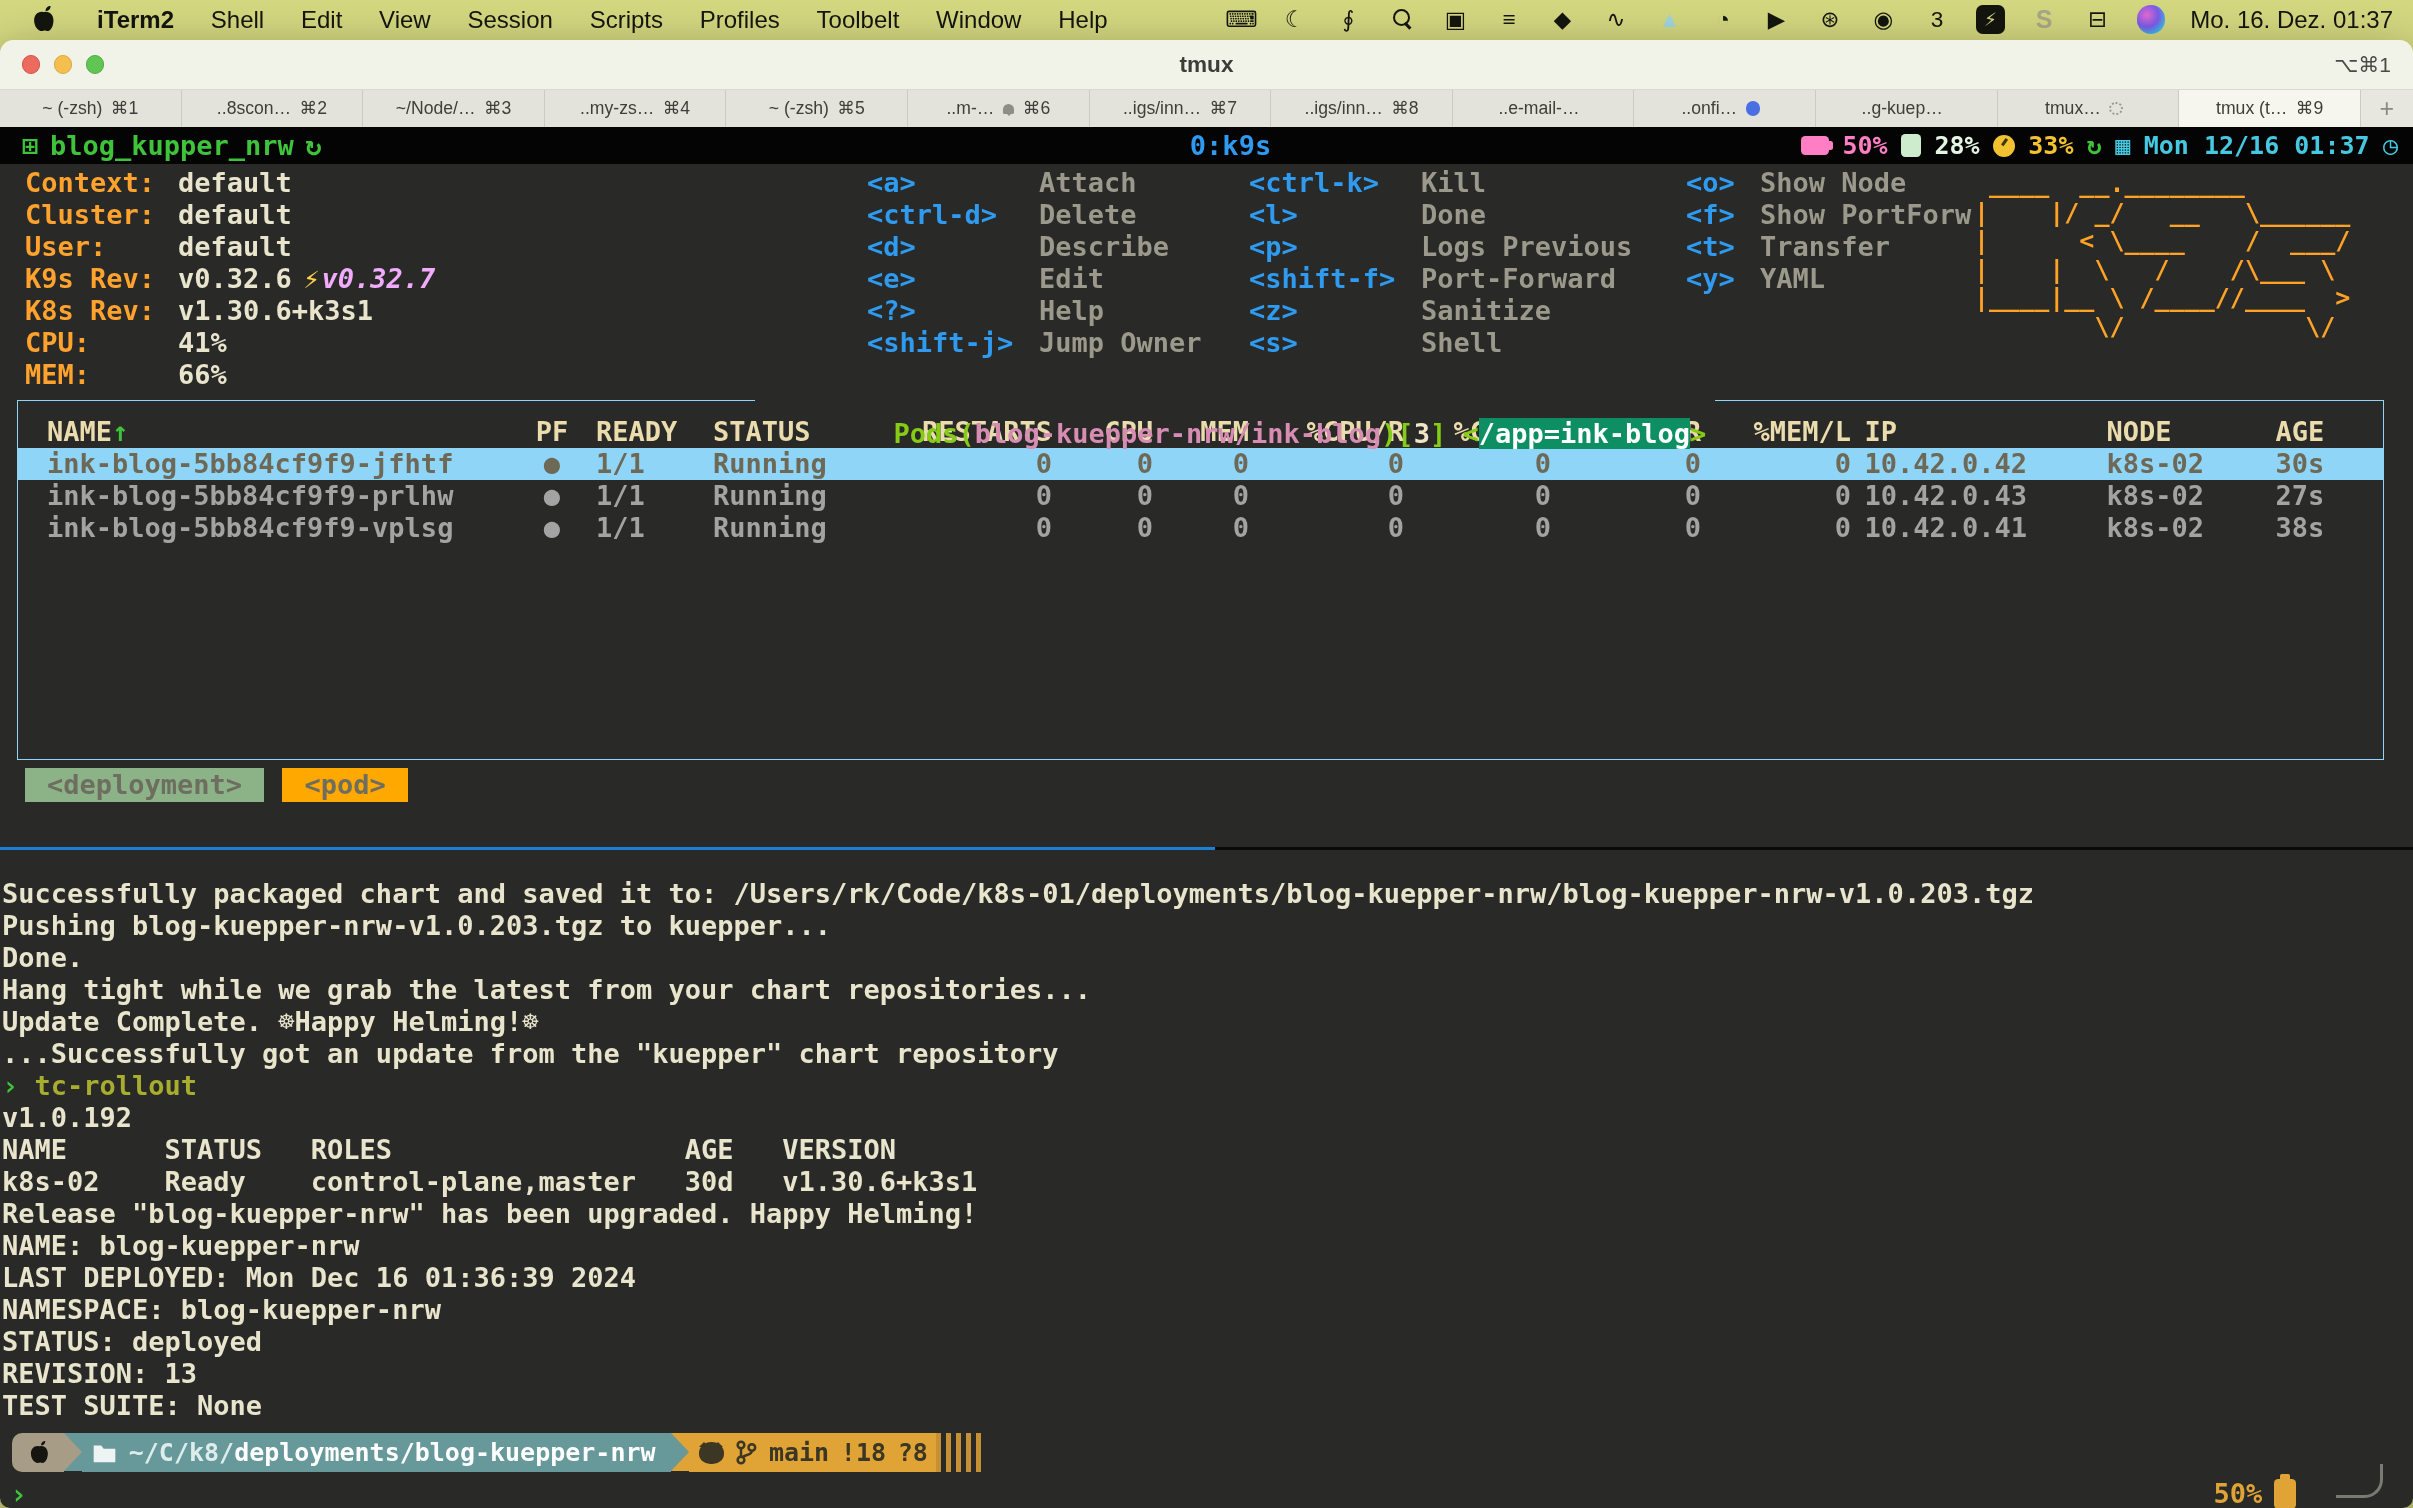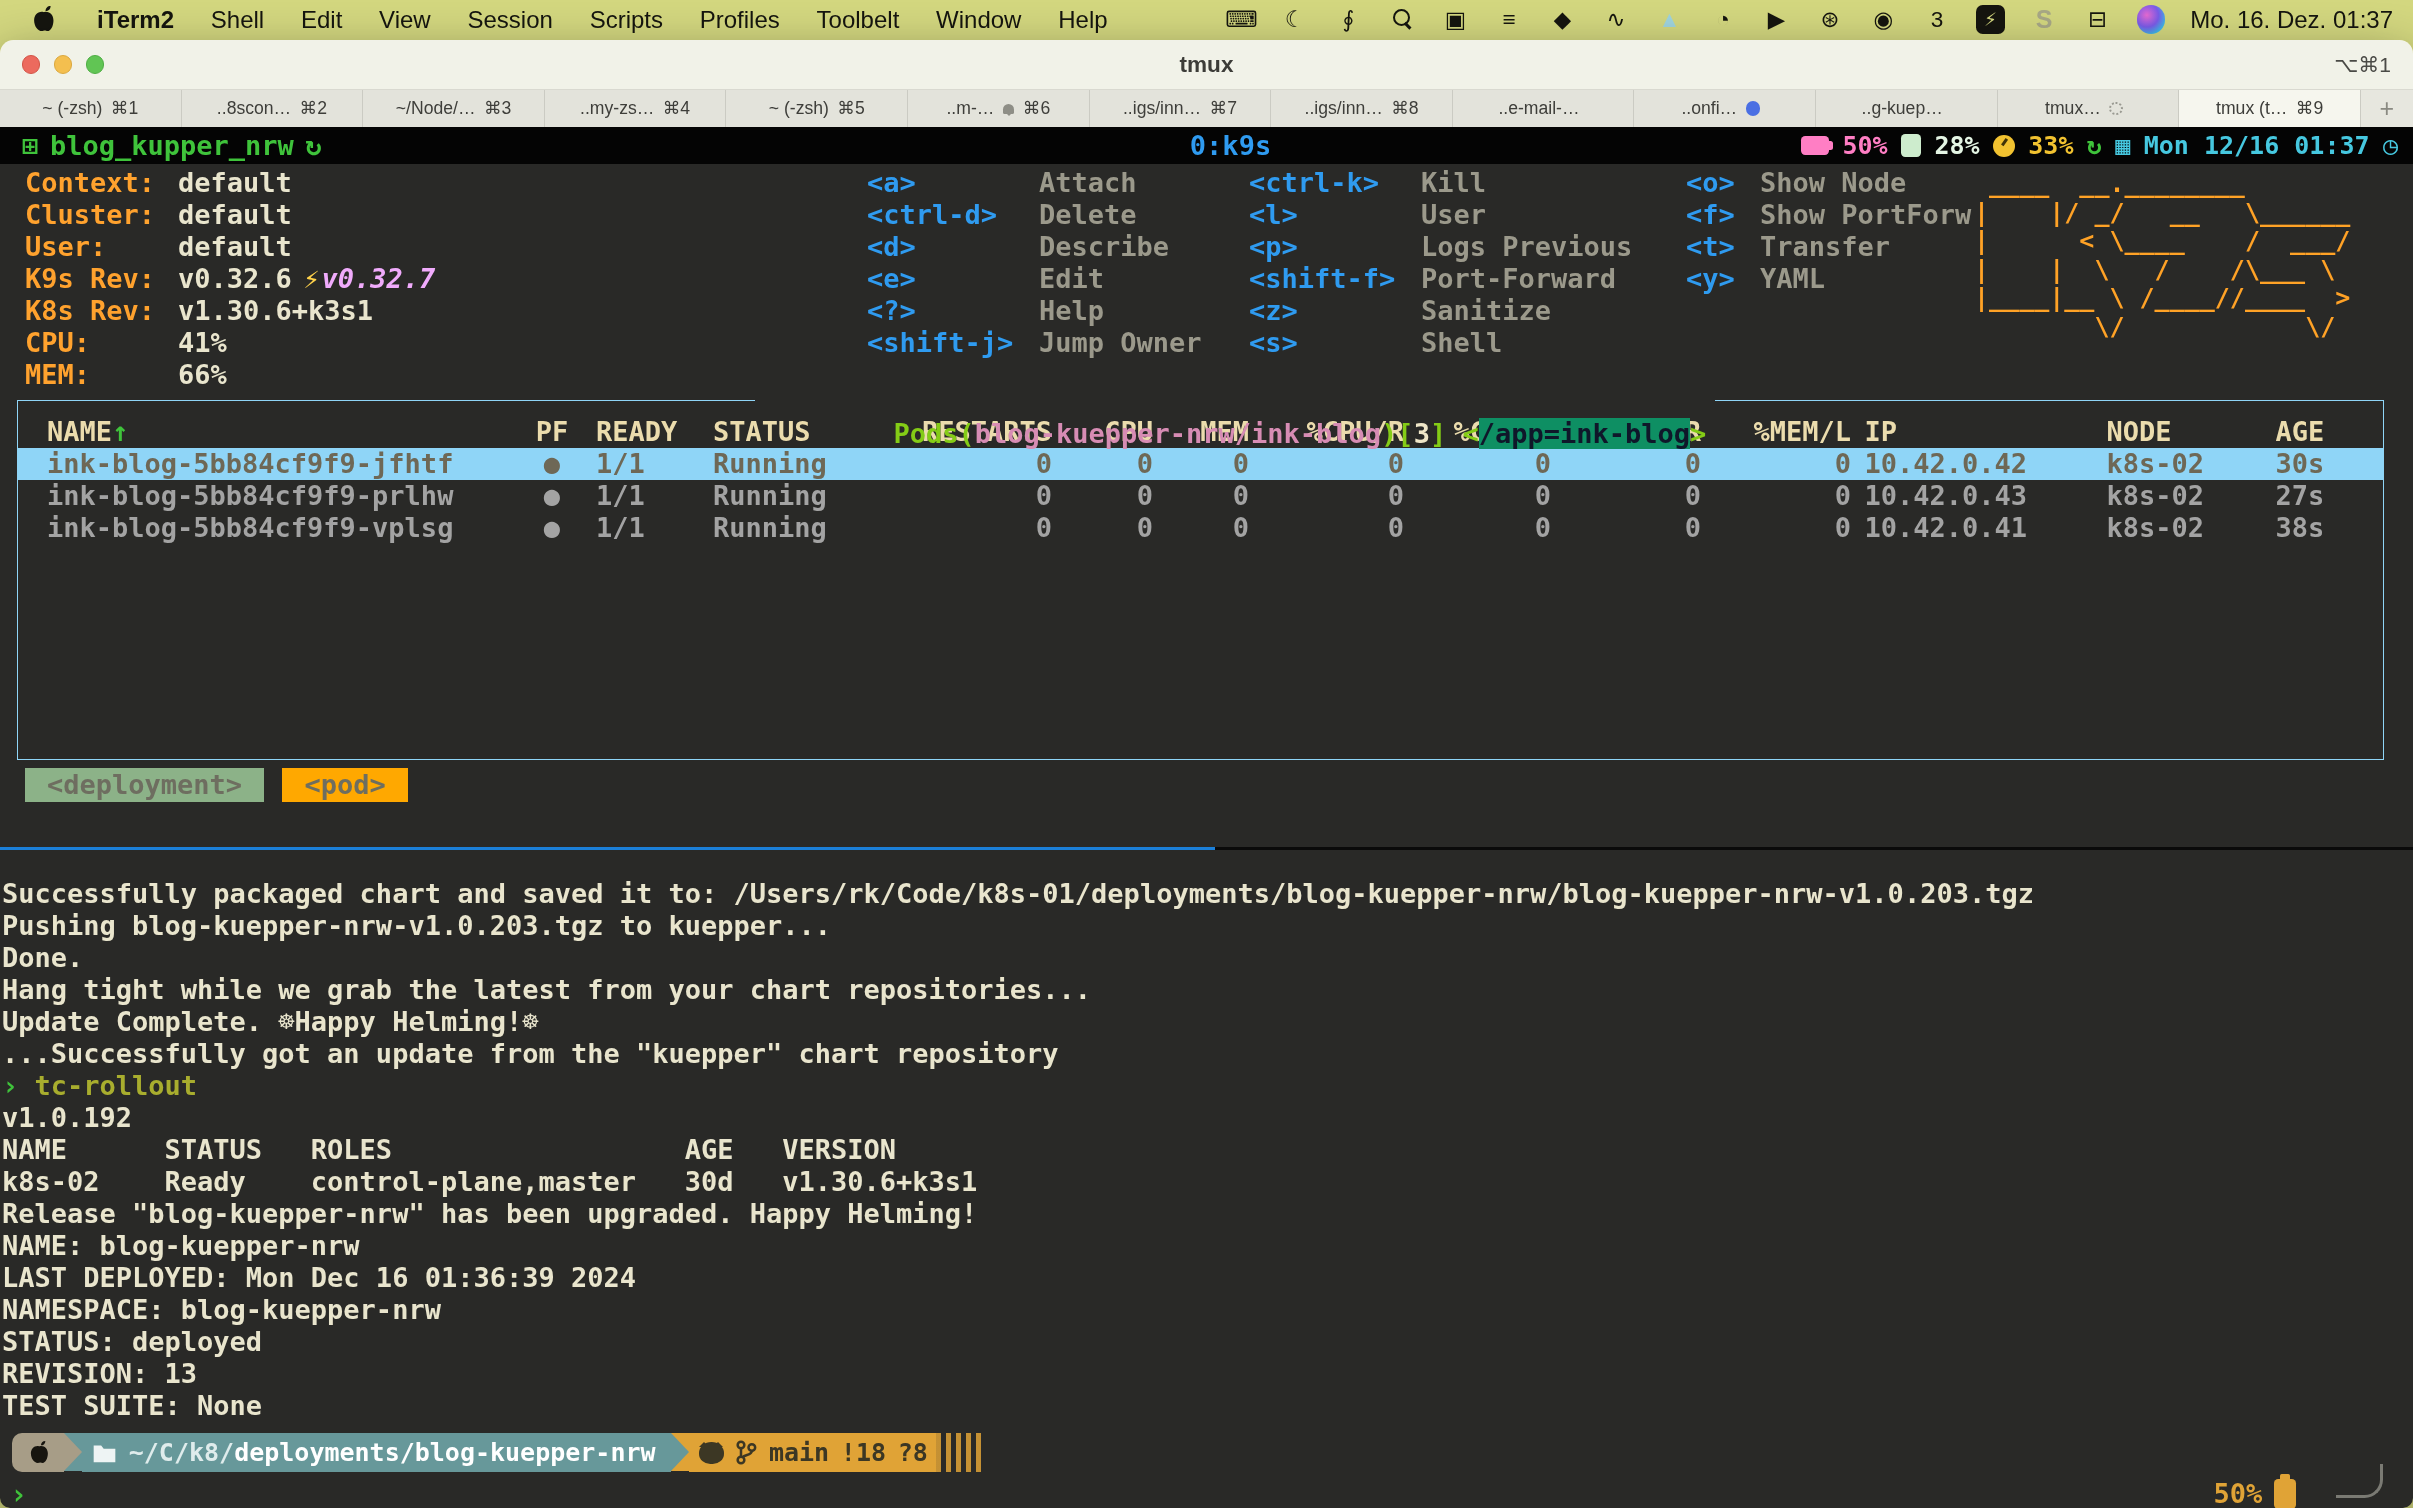--- a/index.html
+++ b/index.html
@@ -75,21 +75,21 @@
   .hot-key { color:#2f9bf0; }
   .hotcol-1 .hot-key { width:172px; } .hotcol-2 .hot-key { width:172px; } .hotcol-3 .hot-key { width:74px; }
   .hot-label { color:#9b998b; }
   .logo { position:absolute; left:1974px; top:3.4px; color:#ffa226; font-size:25px; line-height:28.5px; }
   .logo-line { white-space:pre; }
 
   
   .pods { position:absolute; top:273px; left:17px; width:2367px; height:360px; border:1.7px solid #8fd5f7; }
   .pods-title { position:absolute; top:-18.4px; left:737px; background:#292927; padding:0 8.4px; white-space:pre; height:34px; line-height:34px; }
   .t-green { color:#84cc16; } .t-pink { color:#d78cb4; } .t-count { color:#efe6c8; }
-  .t-filter { background:#0e8f63; color:#0f172a; }
+  .t-filter { background:#0e8f63; color:#ffffff; }
   .pods-body { padding-top:15px; }
   .pods-row { display:grid; grid-template-columns:482px 46px 113px 201px 163px 101px 96px 155px 147px 150px 150px 242px 169px 1fr; padding-left:29px; height:32px; line-height:32px; color:#a3a3a3; }
   .pods-row.header { color:#ebdcad; }
   .pods-row > :nth-child(2) { text-align:center; }
   .pods-row > :nth-child(3) { padding-left:21px; }
   .pods-row > :nth-child(4) { padding-left:25px; }
   .pods-row > :nth-child(n+5):nth-child(-n+11) { text-align:right; }
   .pods-row > :nth-child(12), .pods-row > :nth-child(13), .pods-row > :nth-child(14) { padding-left:13.4px; }
   .pods-row.selected { background:#8fd5f7; color:#6e6856; }
   .sort-arrow { color:#3fc33b; }
@@ -410,21 +410,21 @@
           </div>
         </div>
       <div class="hotcol hotcol-2">
 
       <div class="hot-row">
             <span class="hot-key">&lt;ctrl-k&gt;</span>
             <span class="hot-label">Kill</span>
           </div>
           <div class="hot-row">
             <span class="hot-key">&lt;l&gt;</span>
-            <span class="hot-label">User</span>
+            <span class="hot-label">Done</span>
           </div>
           <div class="hot-row">
             <span class="hot-key">&lt;p&gt;</span>
             <span class="hot-label">Logs Previous</span>
           </div>
           <div class="hot-row">
             <span class="hot-key">&lt;shift-f&gt;</span>
             <span class="hot-label">Port-Forward</span>
           </div>
           <div class="hot-row">

